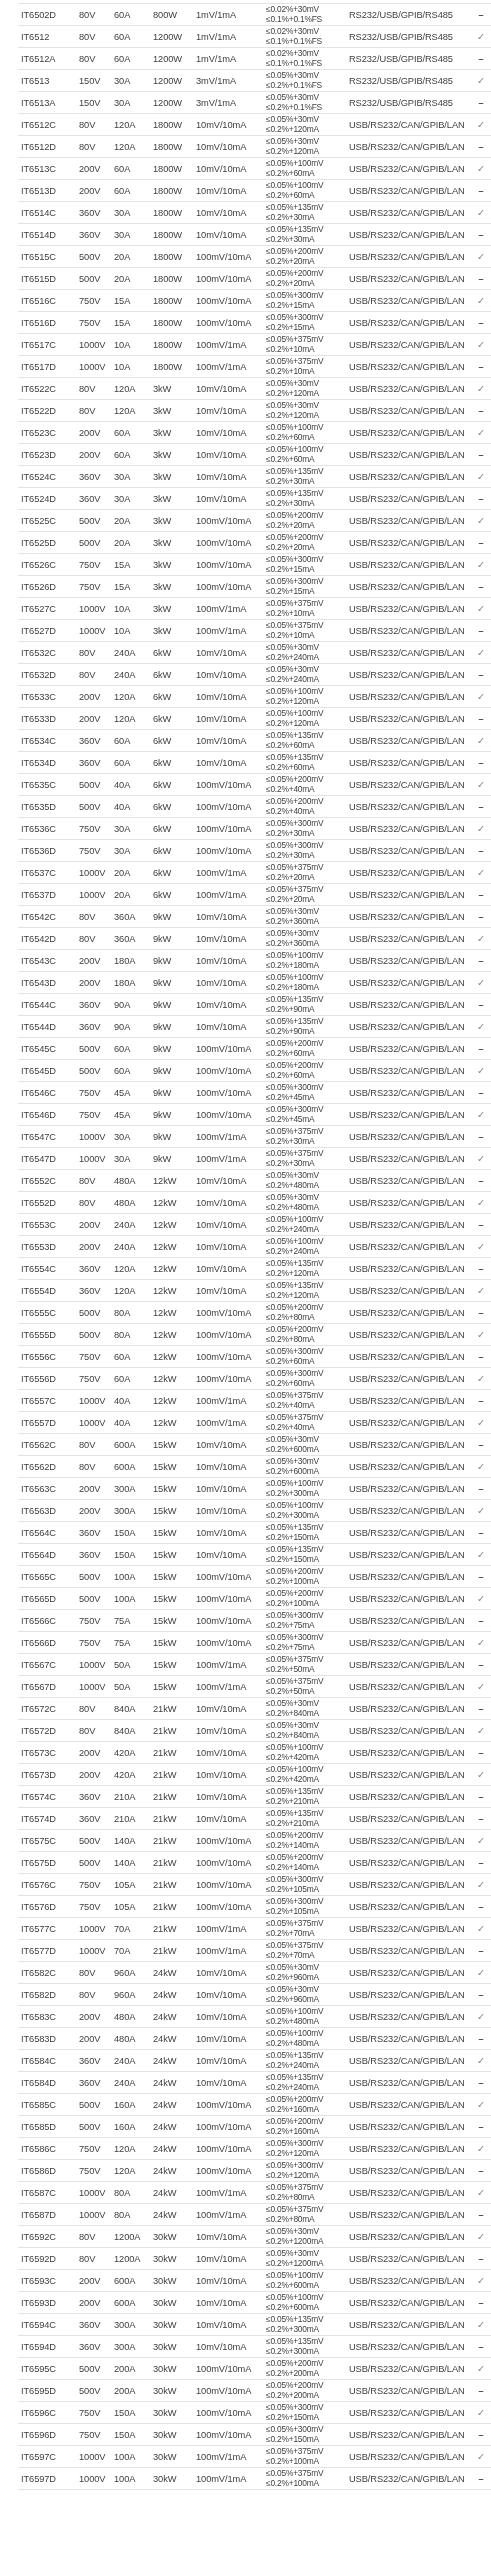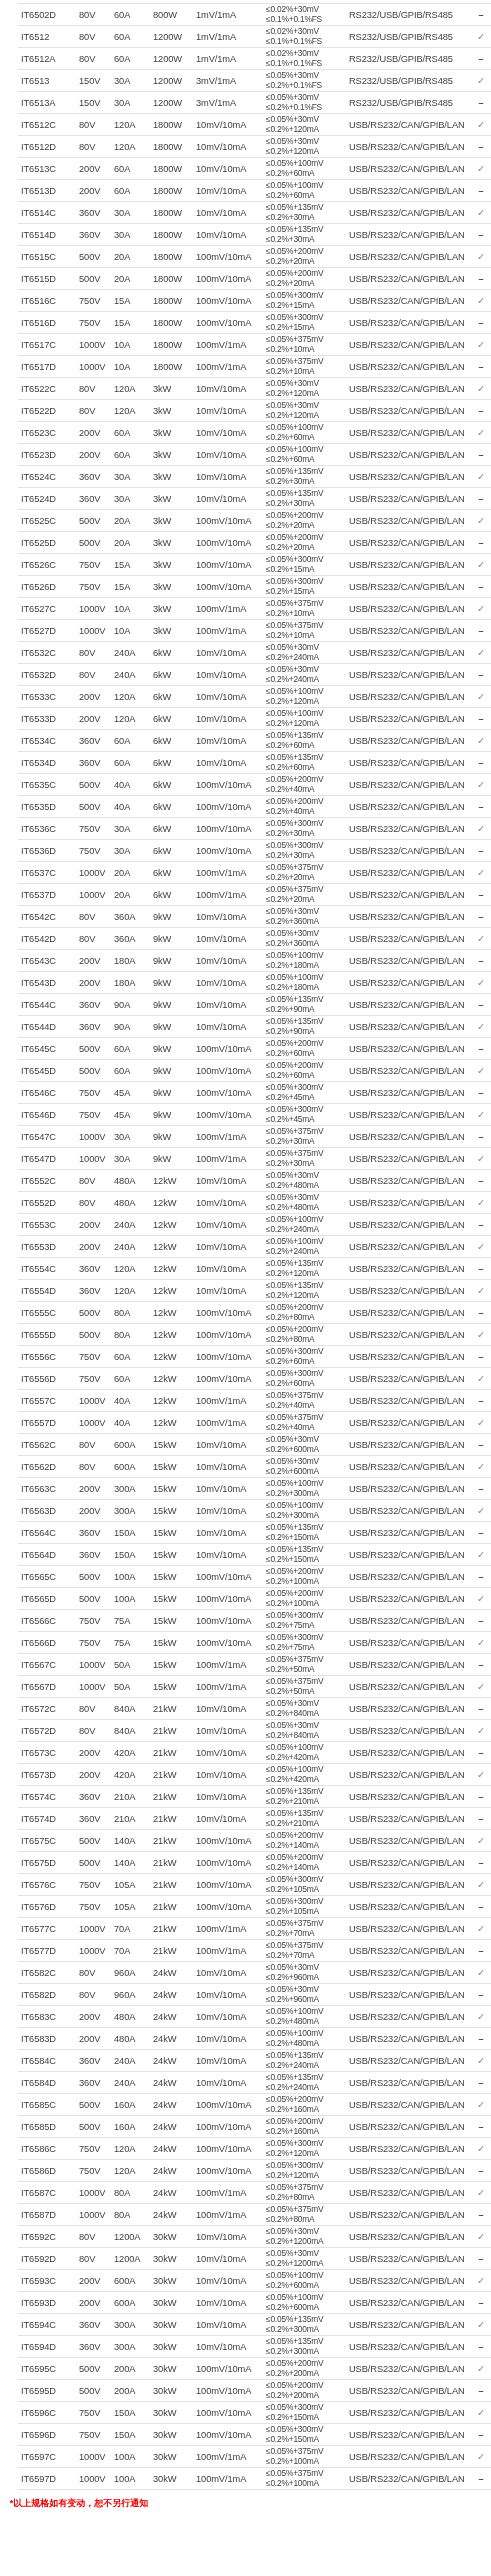--- a/index.html
+++ b/index.html
@@ -1839,15 +1839,14 @@
     <div class="cell acc">
       <div>≤0.05%+375mV</div>
       <div>≤0.2%+100mA</div>
     </div>
     <div class="cell">USB/RS232/CAN/GPIB/LAN</div>
     <div class="cell flagcell">
       <span class="dash">–</span>
     </div>
   </div>
 </div>
-  <div class="footnote">*以上规格如有变动，恕不另行通知</div>
 </div>
 
 
 </body></html>

